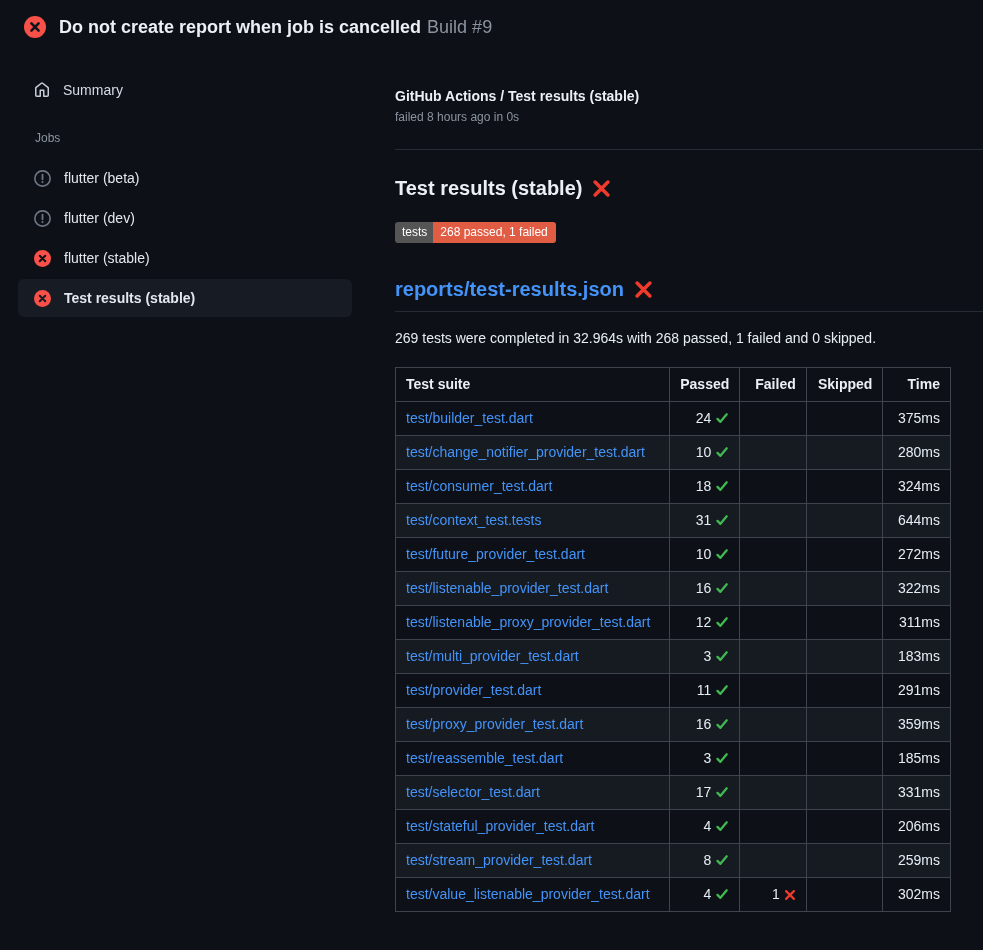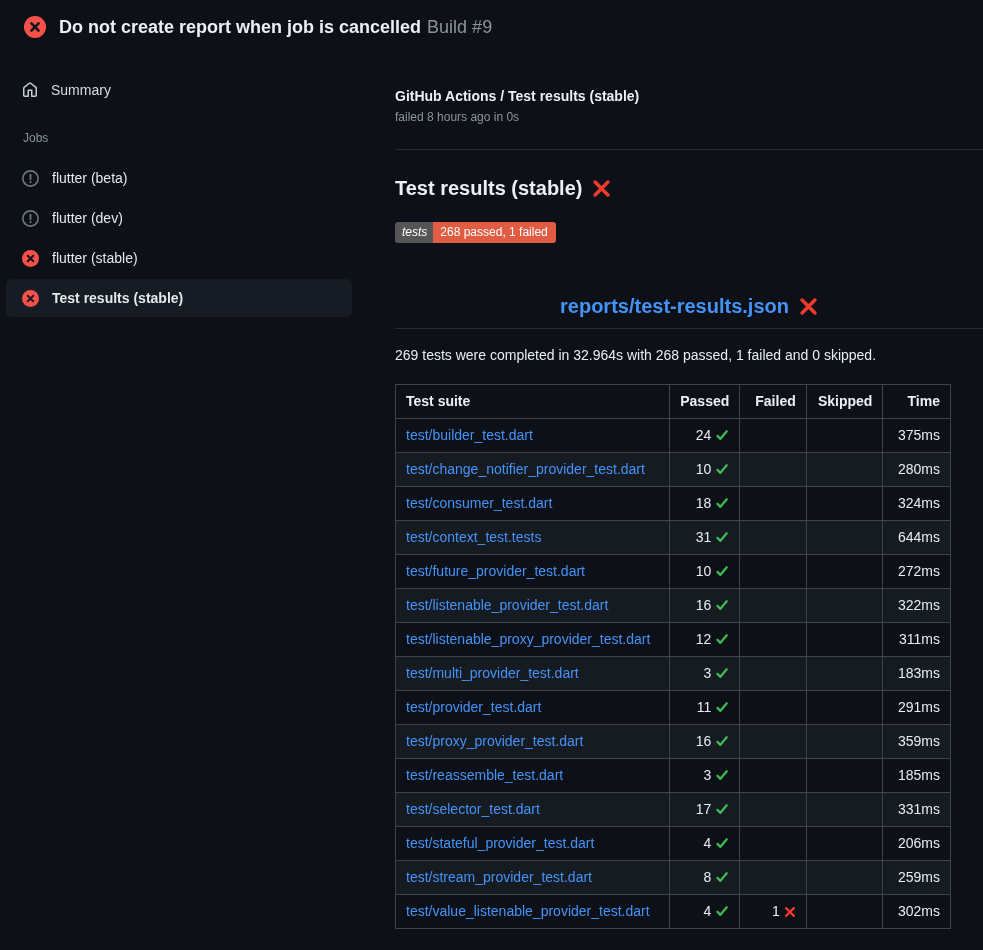--- a/index.html
+++ b/index.html
@@ -18,21 +18,21 @@
   .status-circle {
     width: 22px; height: 22px; flex: none;
   }
   .app-title { font-size: 18px; font-weight: 700; color: #eceff4; }
   .build-no { font-size: 18px; font-weight: 400; color: #8b949e; margin-left: 6px; }
 
   
   .layout { display: flex; align-items: flex-start; }
 
   
-  .sidebar { flex: 0 0 352px; padding: 28px 0 0 6px; }
+  .sidebar { flex: 0 0 352px; padding: 28px 0 0 18px; }
   .side-item {
     display: flex; align-items: center; gap: 13px;
     padding: 0 16px; height: 20px; cursor: pointer;
     color: #d5dce4; font-size: 14px;
   }
   .side-item svg { flex: none; }
   .jobs-label {
     margin: 31px 0 0 0; padding-left: 17px;
     font-size: 12px; color: #8b949e; height: 16px;
   }
@@ -54,27 +54,27 @@
   .section-title {
     margin-top: 25px; font-size: 20px; font-weight: 700; color: #eceff4;
     display: flex; align-items: center; gap: 10px; line-height: 26px;
   }
   .fail-x { width: 19px; height: 19px; }
 
   .badge {
     display: inline-flex; margin-top: 21px; border-radius: 3px; overflow: hidden;
     font-size: 12px; line-height: 14px; color: #ffffff; white-space: nowrap;
   }
-  .badge .b-label { background: #555555; padding: 3px 6px 4px 7px; font-style: italic; }
+  .badge .b-label { background: #555555; padding: 3px 6px 4px 7px; }
   .badge .b-value { background: #e05d44; padding: 3px 8px 4px 7px; }
 
   .report-title {
-    margin-top: 50px; font-size: 20px; font-weight: 700;
+    margin-top: 33px; font-size: 20px; font-weight: 700;
     display: flex; align-items: center; gap: 10px; line-height: 26px;
-    border-bottom: 1px solid #262c36; padding-bottom: 9px; justify-content: center;
+    border-bottom: 1px solid #262c36; padding-bottom: 9px;
   }
   .report-title a { color: #4493f8; text-decoration: none; }
 
   .summary-sentence { margin-top: 16px; font-size: 14px; color: #e6edf3; line-height: 21px; }
   .summary-sentence b { font-weight: 400; }
 
   
   table.results {
     margin-top: 18px; border-collapse: collapse; width: 556px;
     font-size: 14px;

